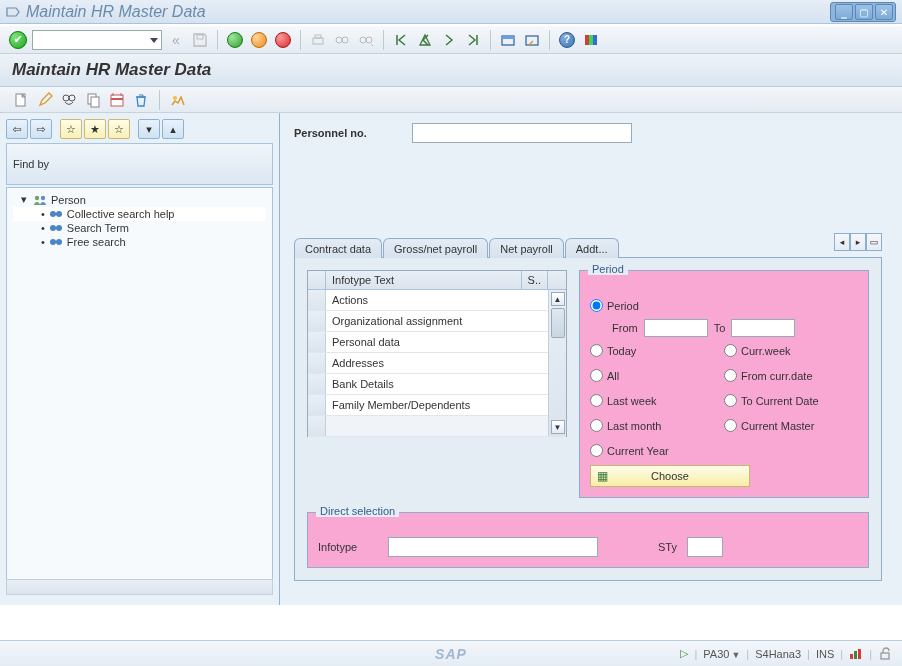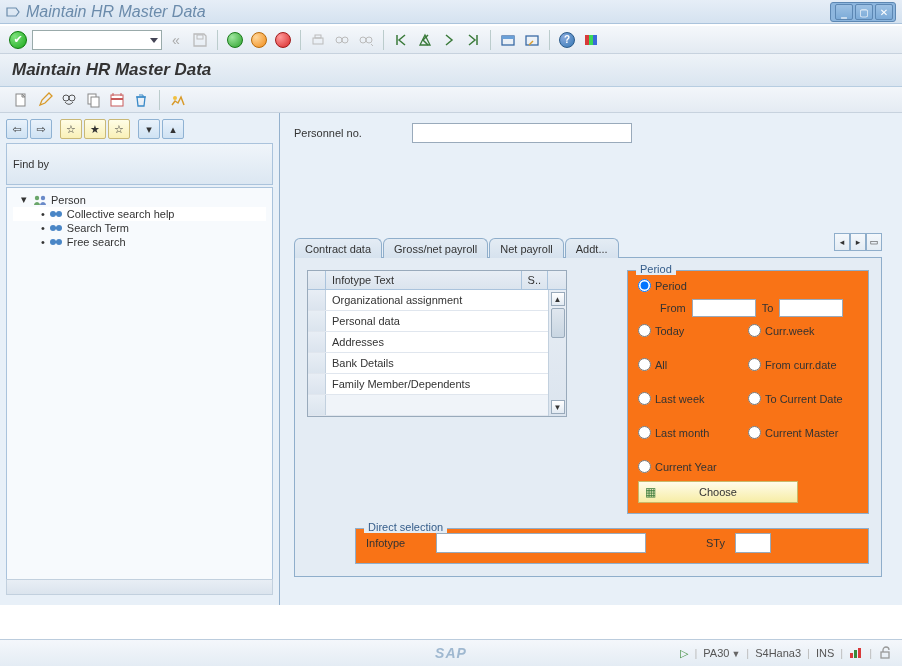--- a/index.html
+++ b/index.html
@@ -68,21 +68,21 @@
   .find-by { background:linear-gradient(#f0f5fa,#dce7f2); border:1px solid #aac3dc; padding:14px 6px; margin-bottom:2px;}
   .tree { background:#f7fafd; border:1px solid #aac3dc; flex:1; padding:4px 6px; overflow:auto;}
   .tree-item { padding:1px 0 1px 8px; display:flex; align-items:center; cursor:pointer;}
   .tree-item.sel { background:#fff;}
   .tree-bino { color:#2a6fb5; margin-right:4px; font-size:12px;}
   .bullet { color:#333; margin-right:4px; }
   .tree-caret { color:#333; margin-right:2px; width:10px; display:inline-block; cursor:pointer;}
 
   .right-pane { flex:1; background:#e8f0f8; padding: 10px 10px 10px 14px; position:relative;}
   .field-row { display:flex; align-items:center; gap:8px; }
-  .field-label { width:110px; color:#333;}
+  .field-label { width:110px; color:#333;font-weight:bold;}
   .text-input { height:20px; border:1px solid #9ab; background:#fff; padding:1px 4px;}
   .personnel-input { width:220px;}
 
   
   .tab-area { position:absolute; left:14px; right:20px; top:120px;}
   .tab-header { display:flex; align-items:flex-end; position:relative; height:24px;}
   .tab { border:1px solid #8faecb; border-bottom:none; background: linear-gradient(#e4ecf4,#d6e2ee); padding:4px 10px 3px 10px; margin-right:1px; border-top-left-radius:6px; border-top-right-radius:6px; font-size:11px; cursor:pointer; position:relative; top:1px; color:#333;}
   .tab.active { background: linear-gradient(#f4f8fc,#e4ecf4); color:#2a5da0; font-weight:normal; z-index:2; padding-bottom:4px;}
   .tab-scroll { position:absolute; right:0; top:0; display:flex; gap:0;}
   .tab-scroll-btn { width:16px;height:18px;border:1px solid #8faecb;background:linear-gradient(#f4f8fc,#e4ecf4);display:flex;align-items:center;justify-content:center;cursor:pointer;font-size:9px;}
@@ -104,38 +104,38 @@
   .info-row { display:flex; border-bottom:1px solid #e0e6ee; height:21px; align-items:center;}
   .info-row .rh { flex:0 0 18px; background:linear-gradient(#e8eef5,#dbe4ee); border-right:1px solid #c2d0de; height:100%;}
   .info-row .rt { flex:1; padding:0 6px;}
   .info-row .rs { flex:0 0 26px; border-left:1px solid #e0e6ee;}
   .info-scroll { flex:0 0 18px; }
   .info-scrollcol { position:absolute; right:0; top:0; bottom:0; width:18px; background:linear-gradient(#e8eef5,#dbe4ee); border-left:1px solid #c2d0de; display:flex; flex-direction:column; align-items:center; justify-content:space-between; padding:2px 0;}
   .arrow-btn { width:14px;height:14px;border:1px solid #9ab;background:linear-gradient(#fff,#e2eaf2);display:flex;align-items:center;justify-content:center;font-size:8px;cursor:pointer;}
   .thumb { width:14px; height:30px; background:linear-gradient(#e0e7ef,#c9d6e2); border:1px solid #9ab; border-radius:2px; margin-top:2px;}
 
   
-  .group-box { border:1px solid #8faecb; background:#f97316; position:relative; padding:4px 10px 10px 10px; margin-top:6px;margin-left:48px;}
+  .group-box { border:1px solid #8faecb; background:#f9a8d4; position:relative; padding:24px 10px 10px 10px; margin-top:6px;}
   .group-title { position:absolute; top:-8px; left:8px; background:#e4ecf4; padding:0 4px; color:#355d8a;}
   .radio-row { display:flex; align-items:center; height:21px; }
   .radio-row input[type=radio]{ margin:0 4px 0 0; }
-  .radio-grid { display:grid; grid-template-columns: 1fr 1fr; row-gap:13px;}
+  .radio-grid { display:grid; grid-template-columns: 1fr 1fr; row-gap:4px;}
   .from-to { display:flex; align-items:center; gap:6px; padding-left:22px; height:24px;}
   .ft-input { width:64px; height:18px; border:1px solid #9ab; background:#fff;}
   .choose-btn { width:160px; height:22px; margin-top:4px; background: linear-gradient(#fffcea,#f7eda6); border:1px solid #c8b96a; display:flex; align-items:center; justify-content:center; gap:8px; cursor:pointer; font-size:11px; position:relative;}
   .choose-btn .ic { position:absolute; left:6px; color:#3a7a3a; font-size:12px;}
 
   
   .direct-box { margin-top:14px;}
   .direct-row { display:flex; align-items:center; gap:10px;}
   .di-input { width:210px; }
   .sty-input { width:36px;}
 
   
-  .statusbar { position:absolute; left:0; right:0; bottom:0; height:18px; background: linear-gradient(#f4f7fb,#e4ecf4); border-top:1px solid #bcd; display:flex; align-items:center; padding:13px 10px; gap:8px; color:#555;margin-top:25px;}
+  .statusbar { position:absolute; left:0; right:0; bottom:0; height:26px; background: linear-gradient(#f4f7fb,#e4ecf4); border-top:1px solid #bcd; display:flex; align-items:center; padding:4px 10px; gap:8px; color:#555;margin-top:25px;}
   .statusbar .sap-logo { position:absolute; left:50%; transform:translateX(-50%); font-weight:bold; color:#9fb8d0; font-style:italic; font-size:14px; letter-spacing:1px;}
   .statusbar .right { position:absolute; right:10px; display:flex; align-items:center; gap:6px;}
   .sb-sep { color:#bbb; }
   .sb-caret { font-size:9px; color:#666; margin-left:2px;}
   .sb-lock { font-size:13px; color:#888;}
 
   .scrollbar-corner { position:absolute; left:6px; bottom:6px; right:6px; height:16px; background:linear-gradient(#e8eef5,#dbe4ee); border:1px solid #c2d0de;}
 
   .faded { color:#aaa; }
   svg { display:block; }
@@ -391,20 +391,26 @@
               <div class="info-head">
                 <div class="cell c1"></div>
                 <div class="cell c2">Infotype Text</div>
                 <div class="cell c3">S..</div>
                 <div class="cell c4"></div>
               </div>
               <div class="info-body">
                 <div id="info-rows">
                     <div class="info-row">
                       <div class="rh"></div>
+                      <div class="rt">Actions</div>
+                      <div class="rs"></div>
+                      <div class="info-scroll"></div>
+                    </div>
+                    <div class="info-row">
+                      <div class="rh"></div>
                       <div class="rt">Organizational assignment</div>
                       <div class="rs"></div>
                       <div class="info-scroll"></div>
                     </div>
                     <div class="info-row">
                       <div class="rh"></div>
                       <div class="rt">Personal data</div>
                       <div class="rs"></div>
                       <div class="info-scroll"></div>
                     </div>

